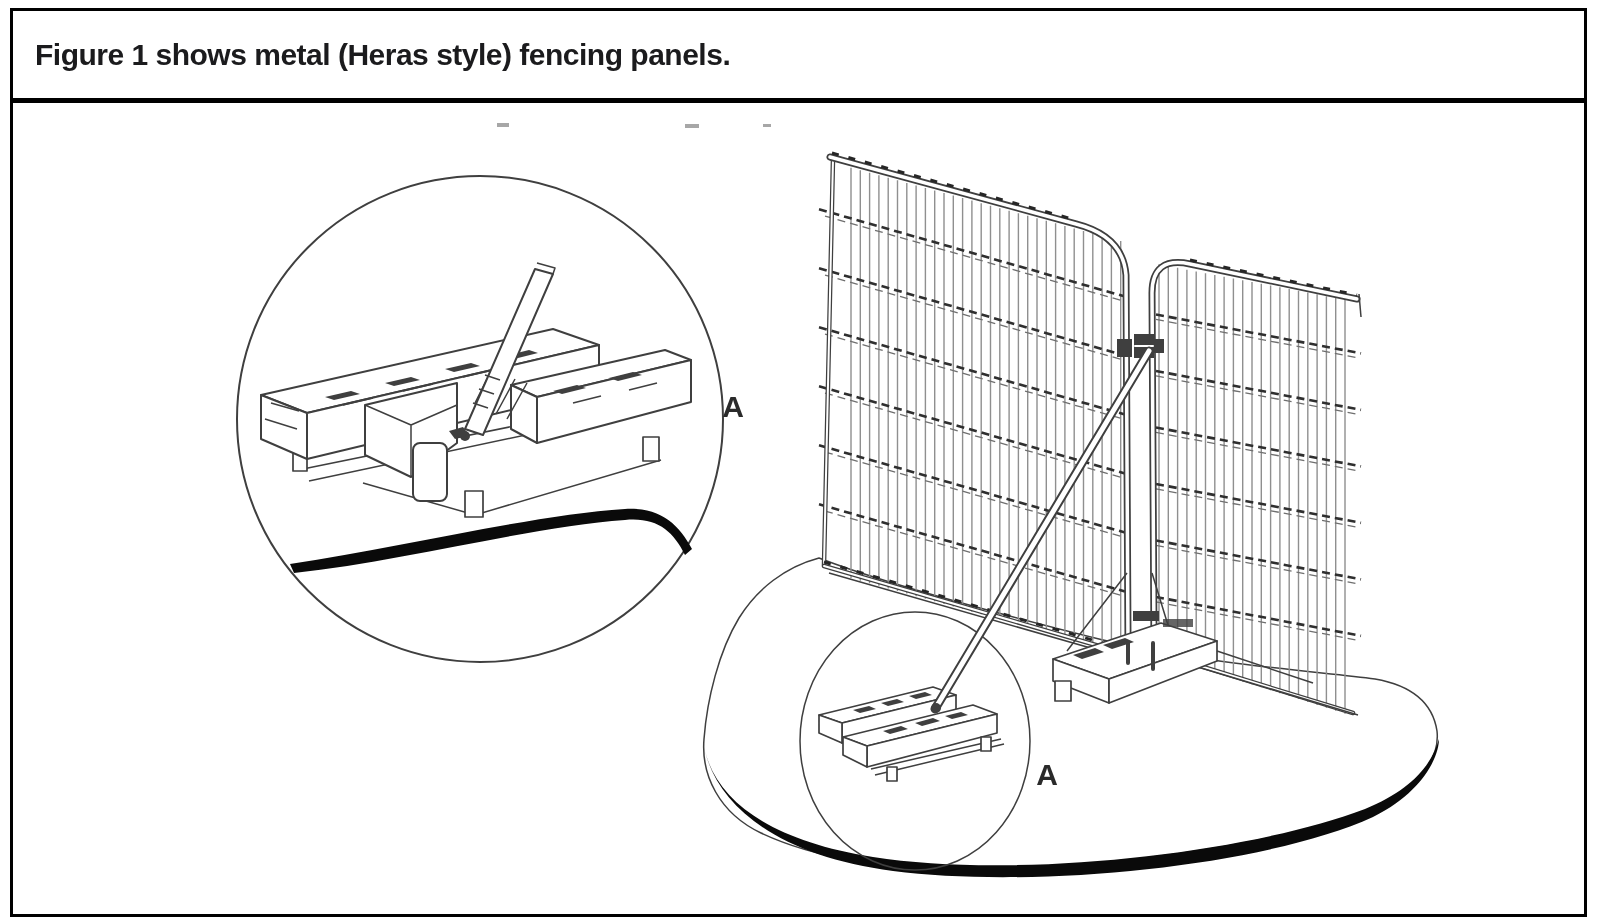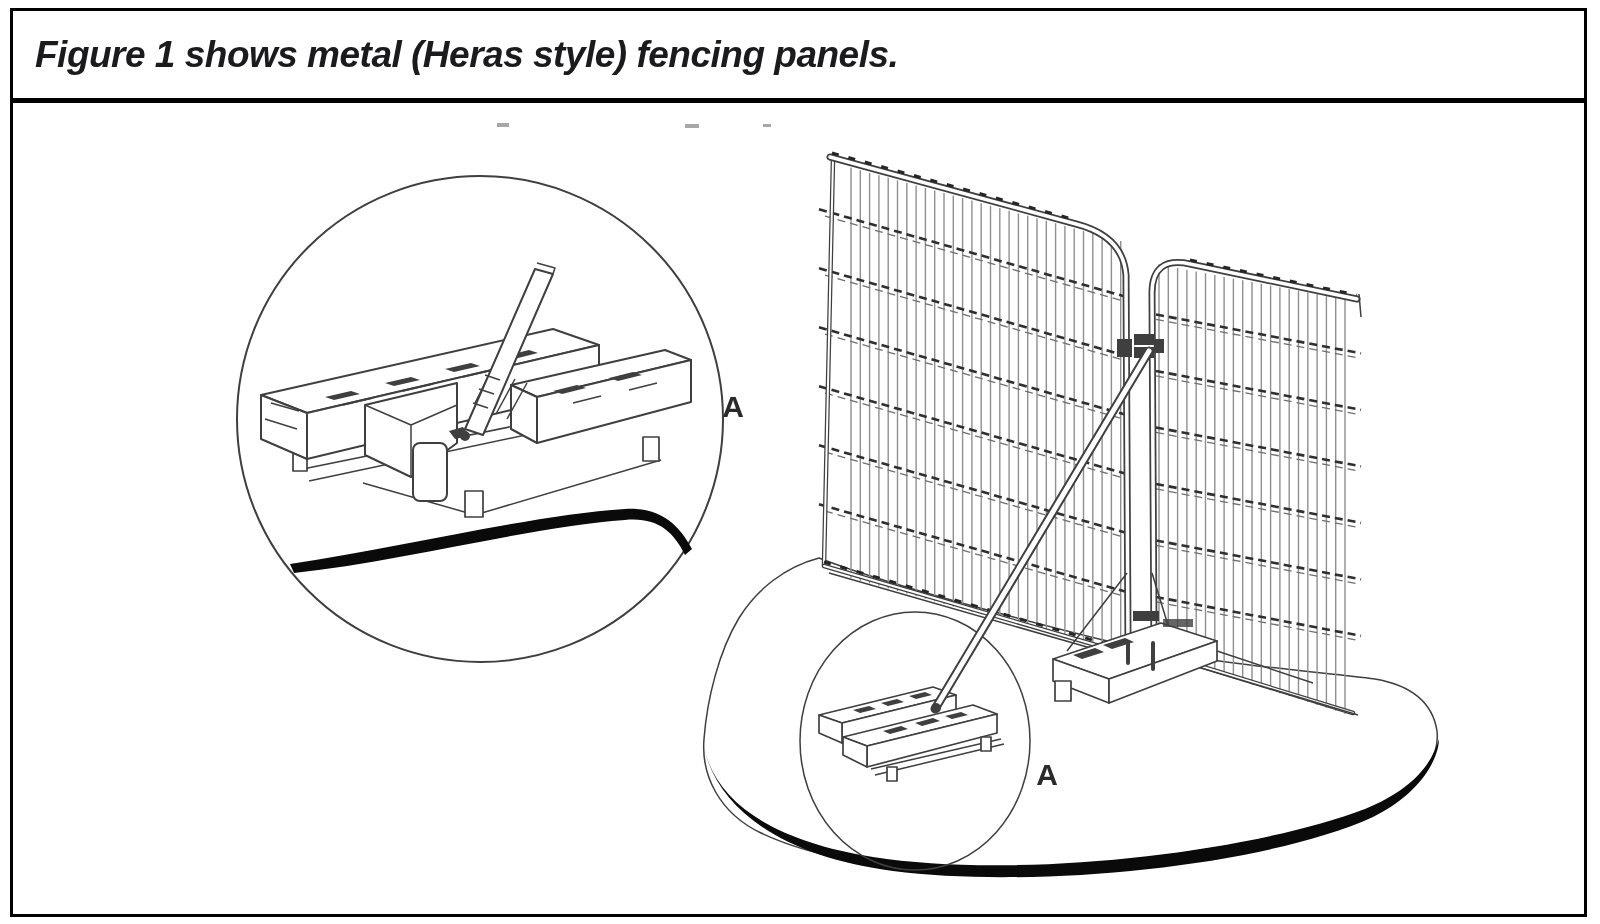--- a/index.html
+++ b/index.html
@@ -6,21 +6,21 @@
     --background:#ffffff; --border:#000000; --line-art:#3f3f3f;
     --mesh-wire:#8f8f8f; --mesh-cross:#2f2f2f; --shadow:#0a0a0a; --caption-text:#1b1b1d;
   }
   html,body{margin:0;padding:0;}
   body{width:1600px;height:924px;background:var(--background);
        font-family:"Liberation Sans",sans-serif;position:relative;overflow:hidden;}
   .figure-table{position:absolute;left:10px;top:8px;width:1571px;height:903px;
        border:3px solid var(--border);background:var(--background);}
   .caption-row{height:92px;border-bottom:5px solid var(--border);
        display:flex;align-items:center;padding-left:22px;box-sizing:border-box;}
-  .caption{font-style:italic;font-weight:700;font-size:37px;letter-spacing:-0.5px;
+  .caption{font-weight:700;font-size:30px;letter-spacing:-0.5px;
        color:var(--caption-text);white-space:nowrap;}
   .figure-row{height:800px;position:relative;}
   svg{display:block;}
   .ln{stroke:var(--line-art);fill:none;stroke-width:2;stroke-linejoin:round;stroke-linecap:round;}
   .ln-thin{stroke:var(--line-art);fill:none;stroke-width:1.5;stroke-linejoin:round;}
   .fw{fill:#ffffff;stroke:var(--line-art);stroke-width:2;stroke-linejoin:round;}
   .fw-thin{fill:#ffffff;stroke:var(--line-art);stroke-width:1.7;stroke-linejoin:round;}
   .dk{fill:var(--line-art);stroke:none;}
   .sh{fill:var(--shadow);stroke:none;}
   .mv{stroke:var(--mesh-wire);stroke-width:1.4;}

